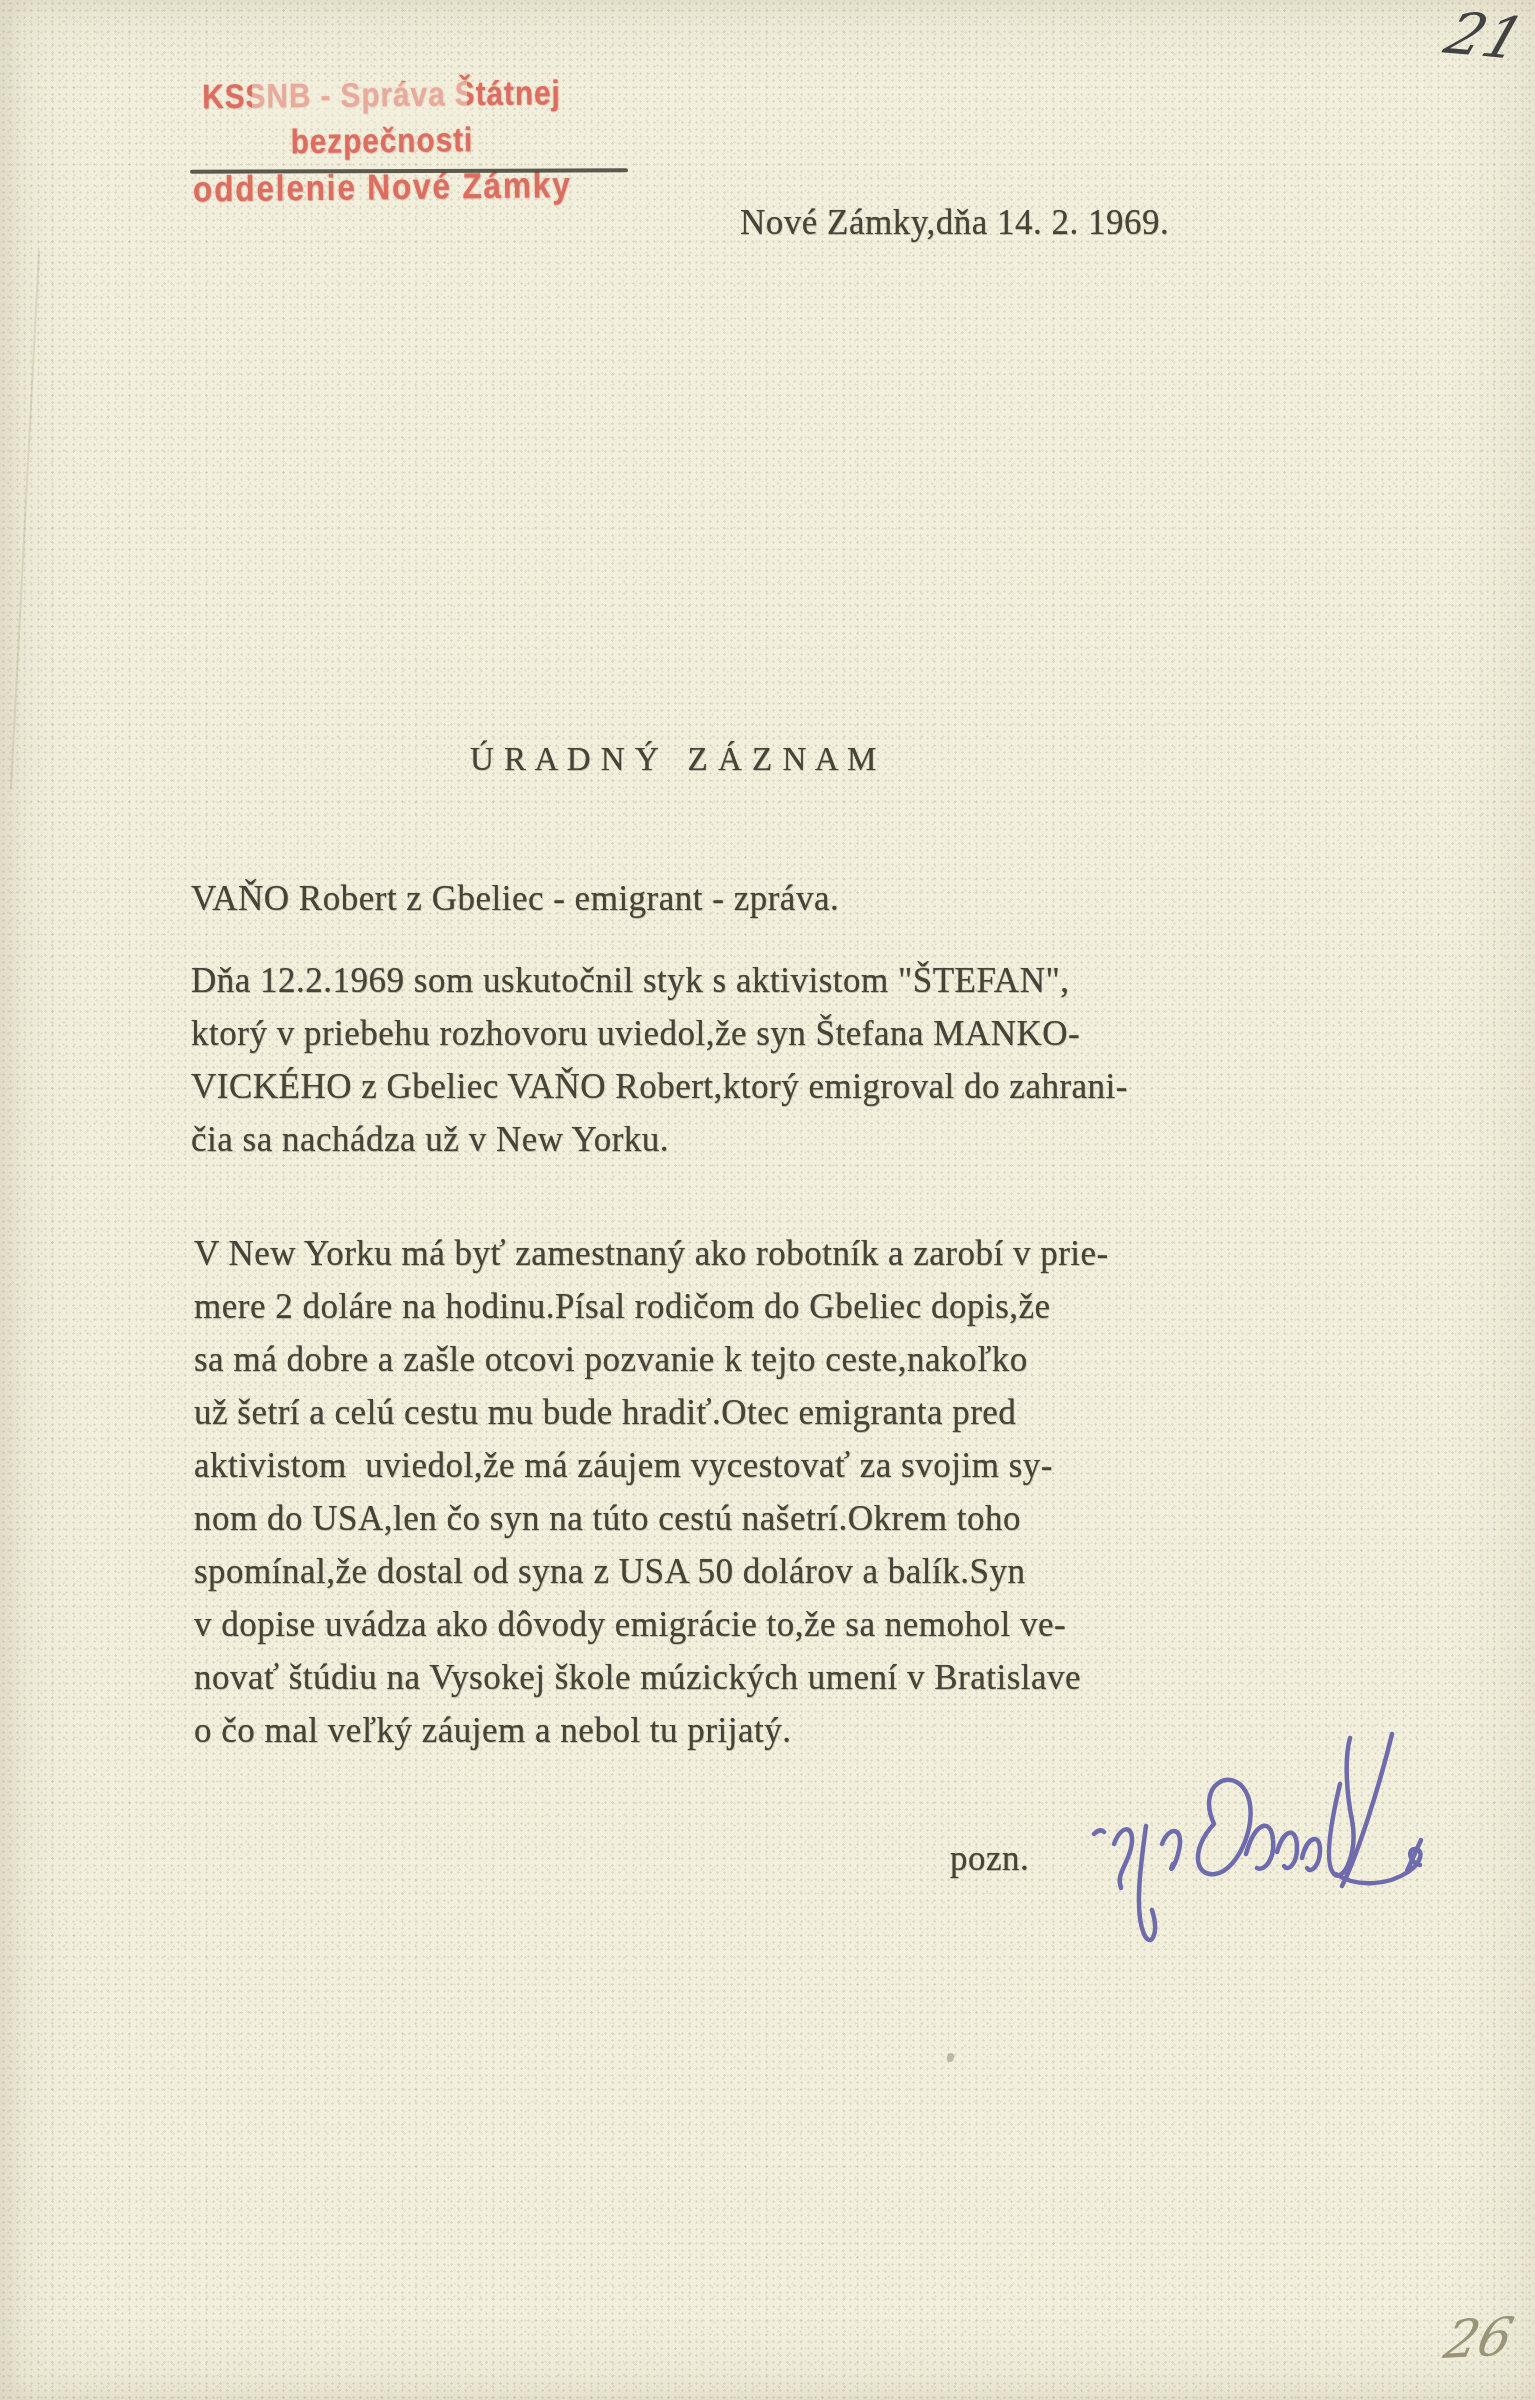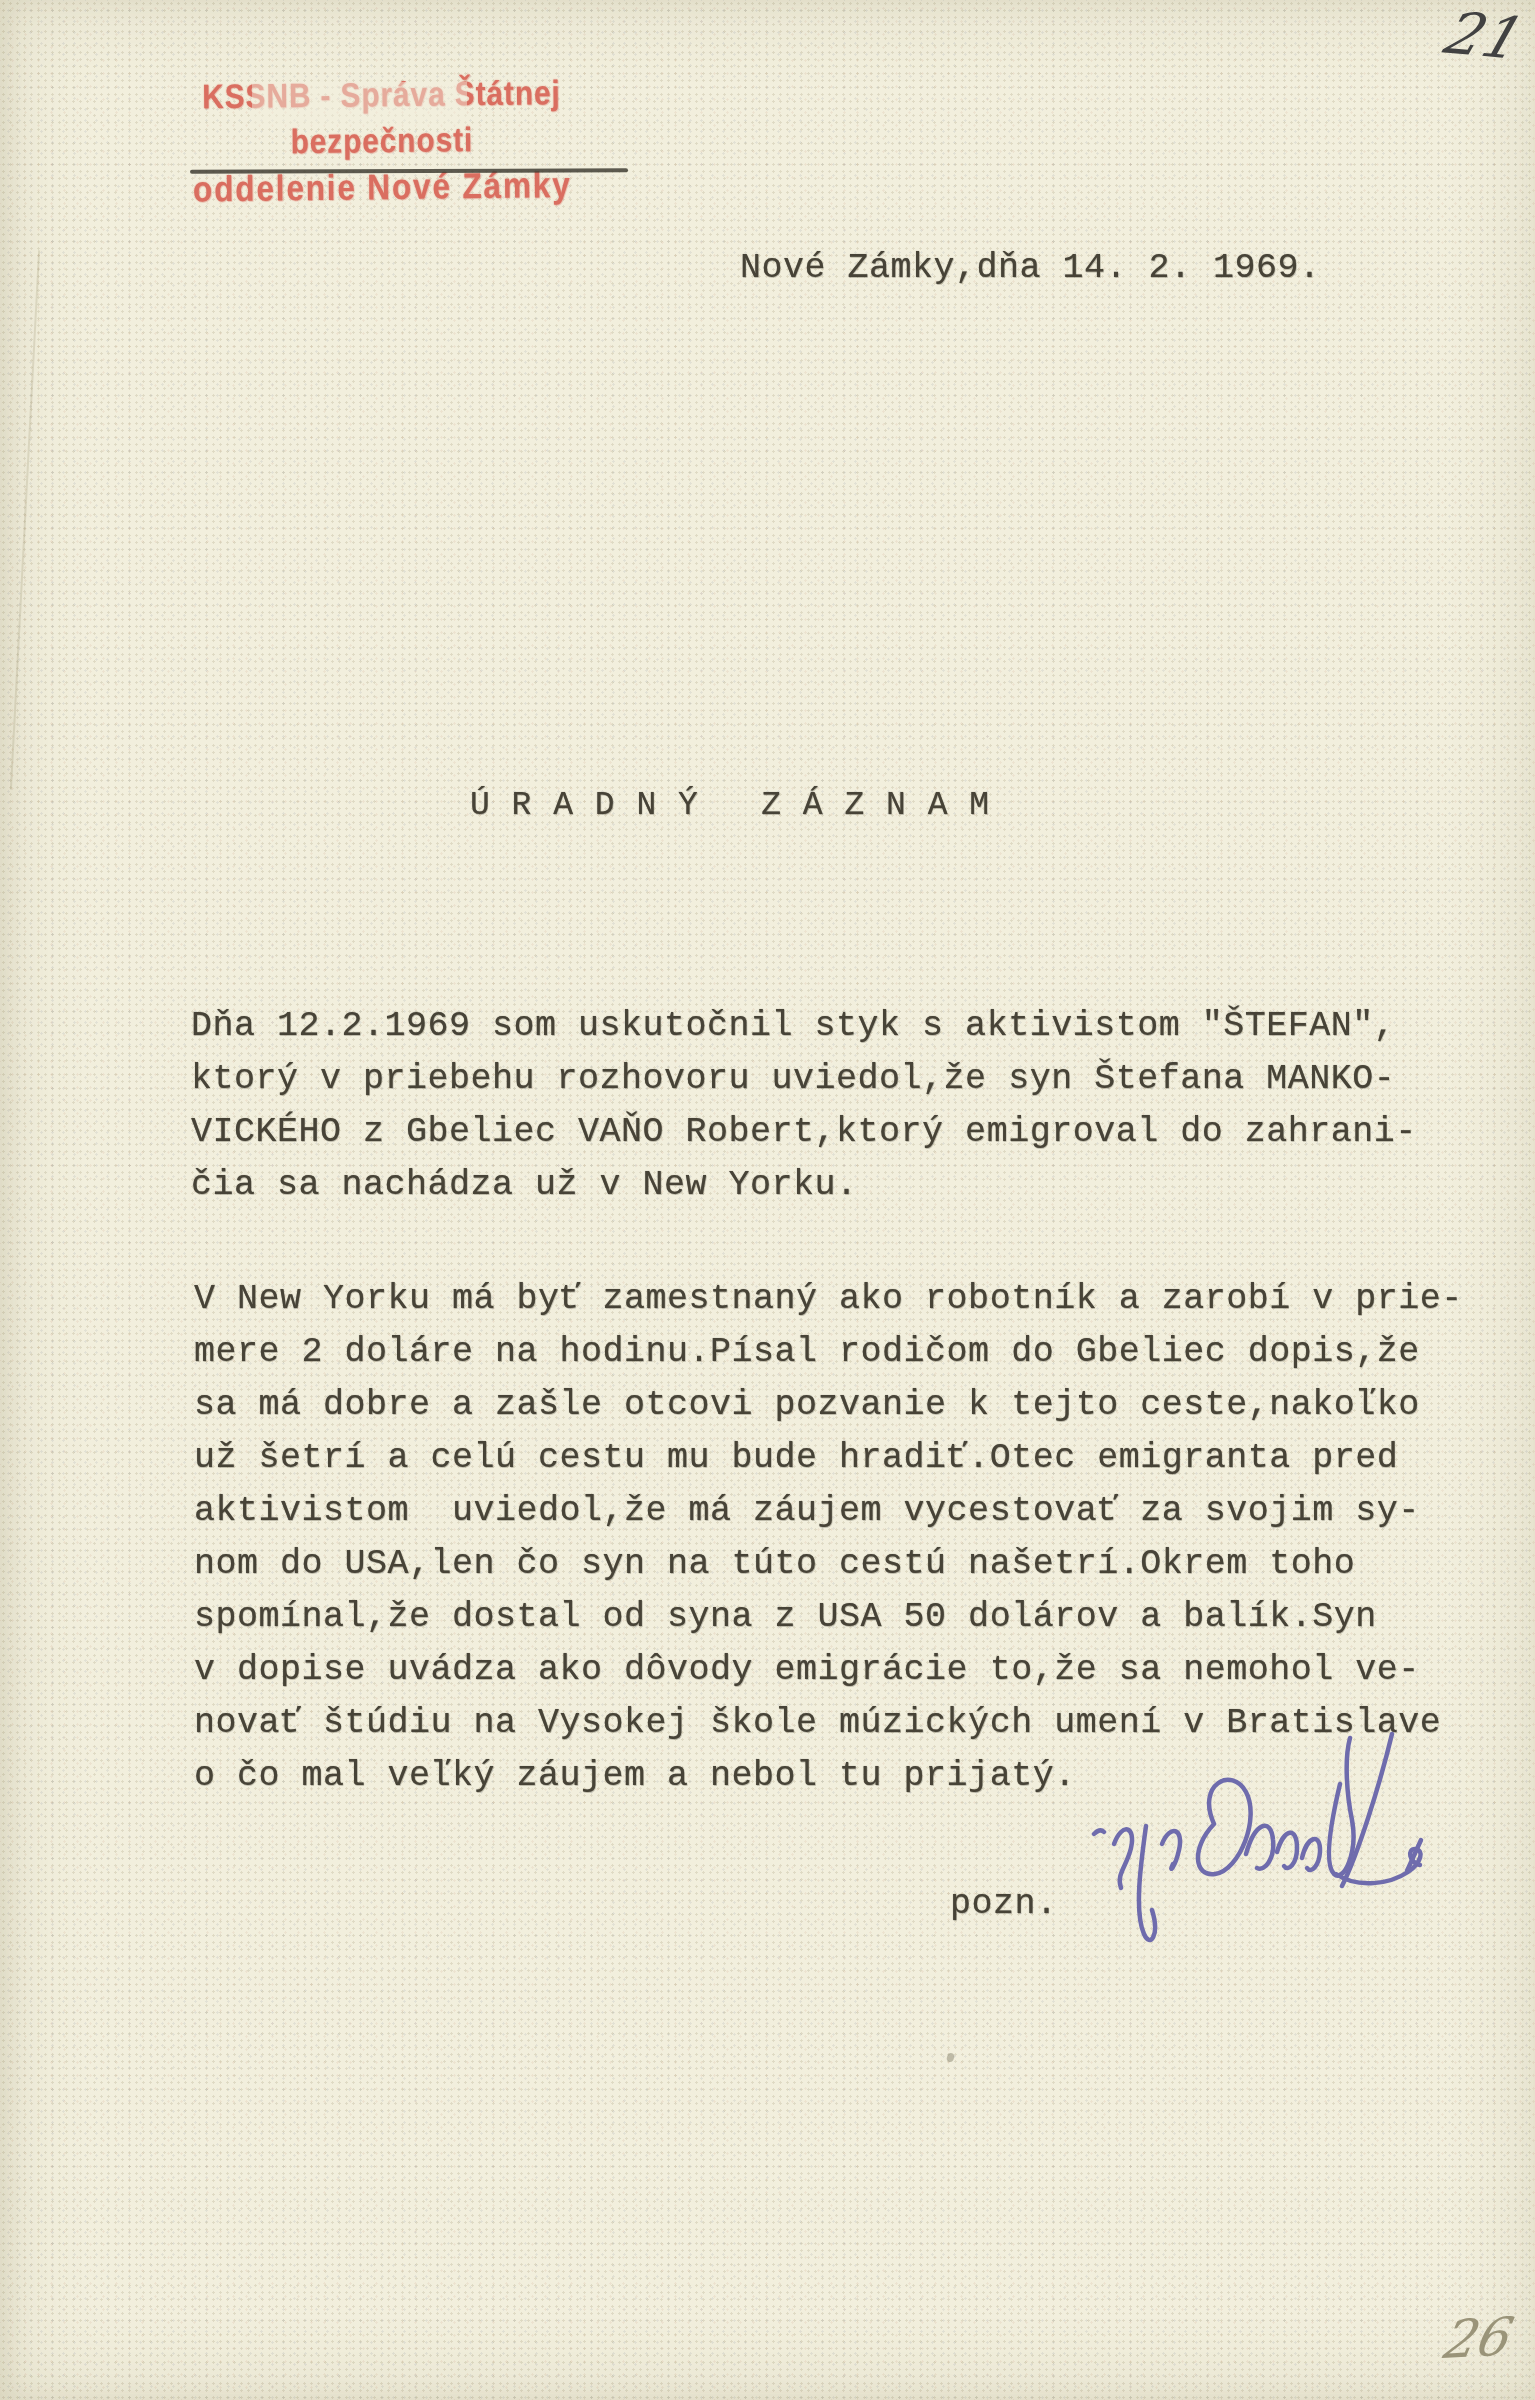--- a/index.html
+++ b/index.html
@@ -13,28 +13,27 @@
       radial-gradient(rgba(110,125,150,.12) 1px, transparent 1.2px),
       radial-gradient(rgba(195,120,100,.10) 1px, transparent 1.2px);
     background-size:7px 7px, 11px 11px, 13px 13px;
     background-position:0 0, 3px 5px, 6px 2px;
     box-shadow:inset 0 0 90px rgba(120,110,70,.14), inset 8px 0 24px rgba(120,110,70,.10);
     overflow:hidden;
     font-family:"Liberation Mono","DejaVu Sans Mono",monospace;
   }
   .type{
     position:absolute;
-    font-family:Liberation Mono, monospace;
+    font-family:Liberation Serif, serif;
     font-size:35px;
     line-height:53px;
     color:#474337;
     white-space:pre-wrap;
     text-shadow:0 0 1px rgba(70,66,55,.6), .6px .6px 0 rgba(70,66,55,.25);
     letter-spacing:.5px;
-    margin-top:46px;
   }
   .stamp{
     position:absolute;left:148px;top:74px;width:530px;
     text-align:center;
     font-family:"Liberation Sans","DejaVu Sans",sans-serif;
     font-weight:bold;
     color:#d9685a;
     transform:scaleX(.88) rotate(-0.6deg);
     transform-origin:left top;
     text-shadow:0 0 2px rgba(217,104,90,.55), 1px 1px 0 rgba(217,104,90,.25);
@@ -87,20 +86,21 @@
     <div class="stamp-line1">KSSNB - Správa Štátnej bezpečnosti</div>
     <div class="stamp-line2">oddelenie Nové Zámky</div>
   </div>
   <div class="stamp-fade"></div>
   <div class="stamp-underline"></div>
 
   <div class="type dateline">Nové Zámky,dňa 14. 2. 1969.</div>
 
   <div class="type doc-title">Ú R A D N Ý   Z Á Z N A M</div>
 
+  <div class="type subject">VAŇO Robert z Gbeliec - emigrant - zpráva.</div>
 
   <div class="type para1">Dňa 12.2.1969 som uskutočnil styk s aktivistom "ŠTEFAN",
 ktorý v priebehu rozhovoru uviedol,že syn Štefana MANKO-
 VICKÉHO z Gbeliec VAŇO Robert,ktorý emigroval do zahrani-
 čia sa nachádza už v New Yorku.</div>
   <div class="type para2">V New Yorku má byť zamestnaný ako robotník a zarobí v prie-
 mere 2 doláre na hodinu.Písal rodičom do Gbeliec dopis,že
 sa má dobre a zašle otcovi pozvanie k tejto ceste,nakoľko
 už šetrí a celú cestu mu bude hradiť.Otec emigranta pred
 aktivistom  uviedol,že má záujem vycestovať za svojim sy-

